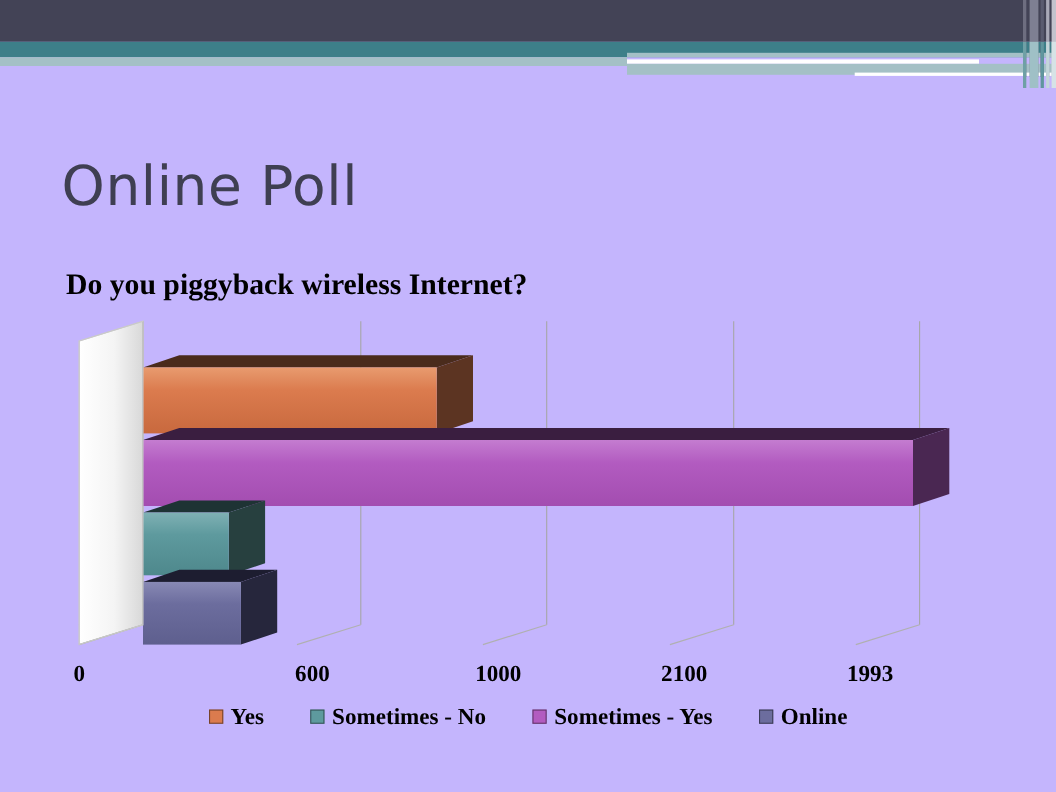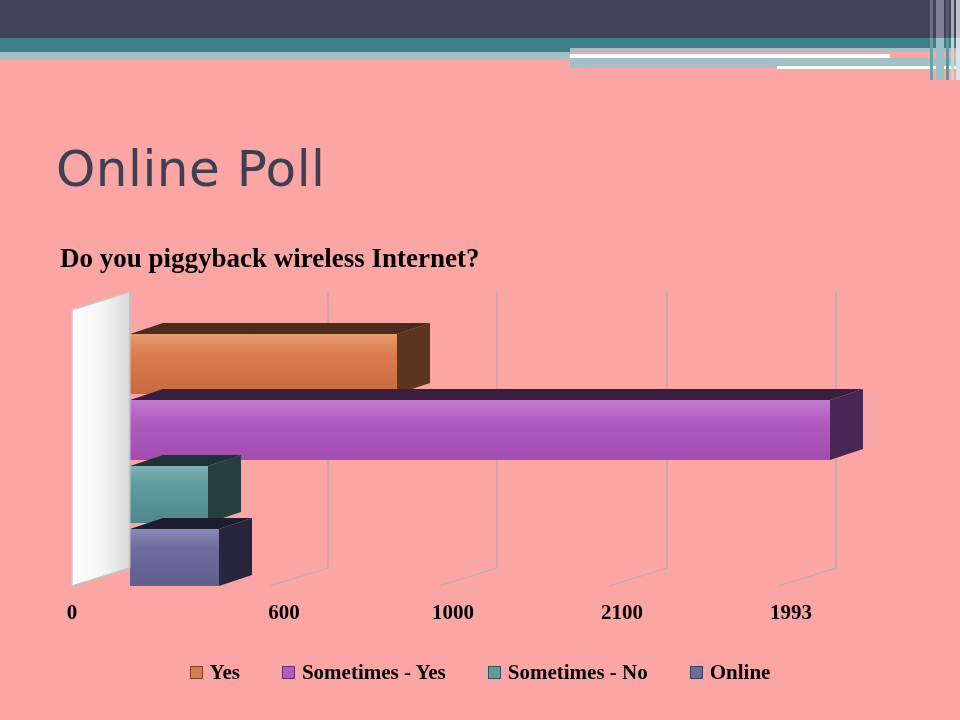--- a/index.html
+++ b/index.html
@@ -13,21 +13,21 @@
     overflow: hidden;
     font-family: "Liberation Serif", serif;
     position: relative;
   }
 
   .slide {
     position: absolute;
     left: 0; top: 0;
     width: 960px;
     height: 720px;
-    background: #fca5a5;
+    background: #c4b5fd;
     overflow: hidden;
   }
 
   
   .banner { position: absolute; left: 0; top: 0; width: 960px; height: 80px; }
 
   .band-navy {
     position: absolute; left: 0; top: 0;
     width: 960px; height: 38px;
     background: #434356;
@@ -132,21 +132,21 @@
     font-family: "Liberation Serif", serif;
     font-weight: bold;
     font-size: 21px;
     color: #000000;
     transform: translateX(-50%);
     white-space: nowrap;
   }
 
   .legend {
     position: absolute;
-    left: 0; top: 425px;
+    left: 0; top: 404px;
     width: 840px;
     display: flex;
     justify-content: center;
     align-items: center;
     gap: 42px;
   }
   .legend-item {
     display: flex;
     align-items: center;
     gap: 7px;
@@ -281,26 +281,26 @@
       <div class="tick" style="left:562px">2100</div>
       <div class="tick" style="left:731px">1993</div>
     </div>
 
     <div class="legend">
       <div class="legend-item">
         <span class="legend-swatch" style="background:#DB7B4E"></span>
         <span class="legend-label">Yes</span>
       </div>
       <div class="legend-item">
+        <span class="legend-swatch" style="background:#5E9A9E"></span>
+        <span class="legend-label">Sometimes - No</span>
+      </div>
+      <div class="legend-item">
         <span class="legend-swatch" style="background:#B25BC0"></span>
         <span class="legend-label">Sometimes - Yes</span>
-      </div>
-      <div class="legend-item">
-        <span class="legend-swatch" style="background:#5E9A9E"></span>
-        <span class="legend-label">Sometimes - No</span>
       </div>
       <div class="legend-item">
         <span class="legend-swatch" style="background:#6C6D9E"></span>
         <span class="legend-label">Online</span>
       </div>
     </div>
 
   </div>
 </div>
 

